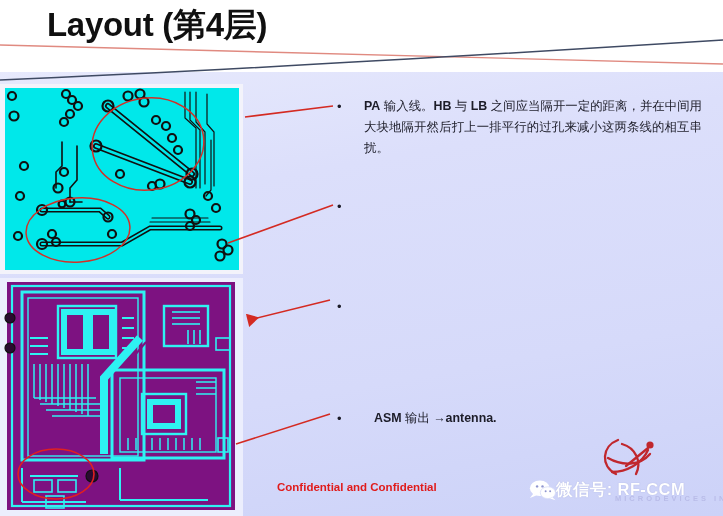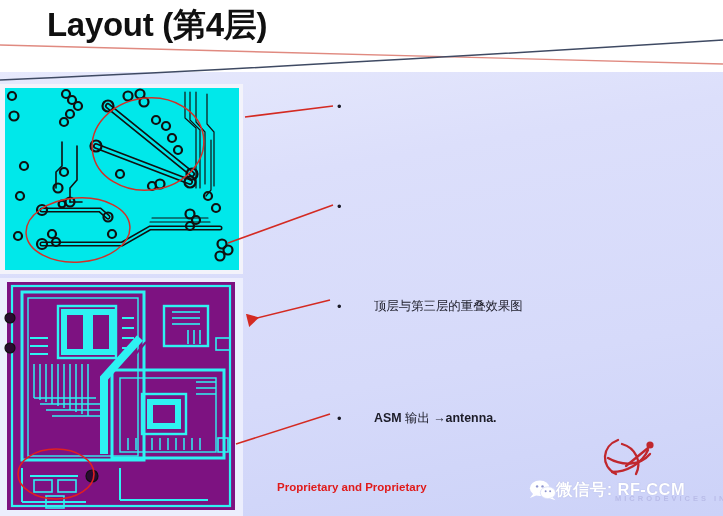--- a/index.html
+++ b/index.html
@@ -318,33 +318,33 @@
         <circle cx="92" cy="198" r="6"></circle>
       </g>
 
       <ellipse cx="56" cy="196" rx="38" ry="25" fill="none" stroke="#e02020" stroke-width="1.6"></ellipse>
     </svg>
   </div>
 
   <div class="bullet-block" id="bullet-1">
     <div class="bullet-row">
       <span class="dot">•</span>
+      <span class="txt"><b>PA</b> 输入线。<b>HB</b> 与 <b>LB</b> 之间应当隔开一定的距离，并在中间用大块地隔开然后打上一排平行的过孔来减小这两条线的相互串扰。</span>
     </div>
   </div>
 
   <div class="bullet-block" id="bullet-2">
     <div class="bullet-row">
       <span class="dot">•</span>
     </div>
   </div>
 
   <div class="bullet-block" id="bullet-3">
     <div class="bullet-row">
       <span class="dot">•</span>
-      <span class="txt">顶层与第三层的重叠效果图</span>
     </div>
   </div>
 
   <div class="bullet-block" id="bullet-4">
     <div class="bullet-row">
       <span class="dot">•</span>
       <span class="txt"><b>ASM</b> 输出 <b>→antenna.</b></span>
     </div>
   </div>
 
@@ -357,21 +357,21 @@
 
     <path d="M333,106 L245,117" stroke="#d42a22" stroke-width="1.5" fill="none"></path>
 
     <path d="M333,205 L228,243" stroke="#d42a22" stroke-width="1.5" fill="none"></path>
 
     <path d="M330,300 L249,320" stroke="#d42a22" stroke-width="1.5" fill="none" marker-end="url(#arrowL)"></path>
 
     <path d="M330,414 L236,444" stroke="#d42a22" stroke-width="1.5" fill="none"></path>
   </svg>
 
-  <div class="footer-note">Proprietary and Proprietary</div>
+  <div class="footer-note">Confidential and Confidential</div>
 
   <svg id="brand-logo" viewBox="0 0 80 56" width="80" height="56">
     <g fill="none" stroke="#c0272d" stroke-width="2.3" stroke-linecap="round">
       <path d="M26,8 C10,14 8,34 24,42"></path>
       <path d="M30,12 C44,16 50,30 44,42"></path>
       <path d="M16,26 C30,34 48,34 58,22"></path>
       <path d="M20,40 C34,40 50,32 56,18"></path>
       <path d="M34,34 L56,16"></path>
     </g>
     <circle cx="58" cy="13" r="3.6" fill="#c0272d"></circle>

